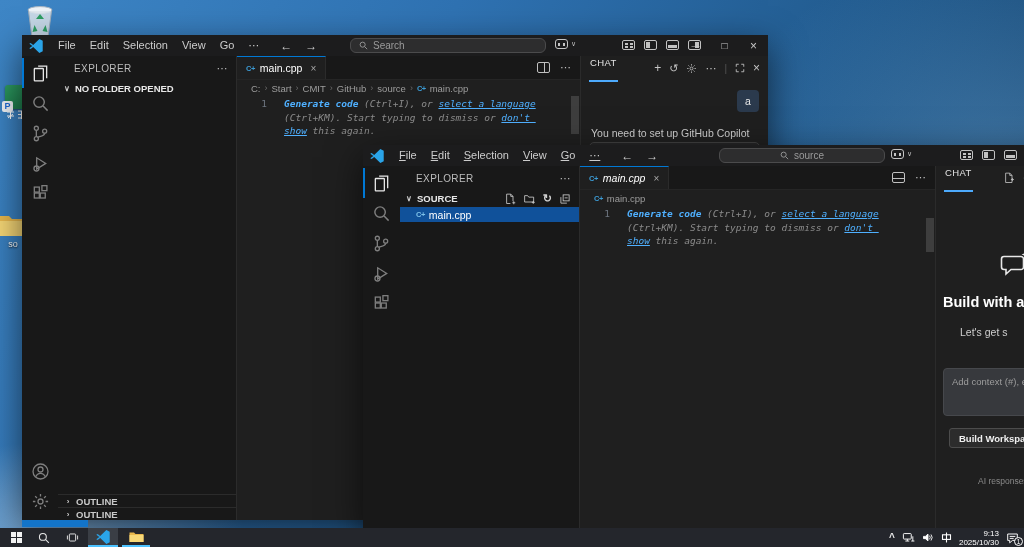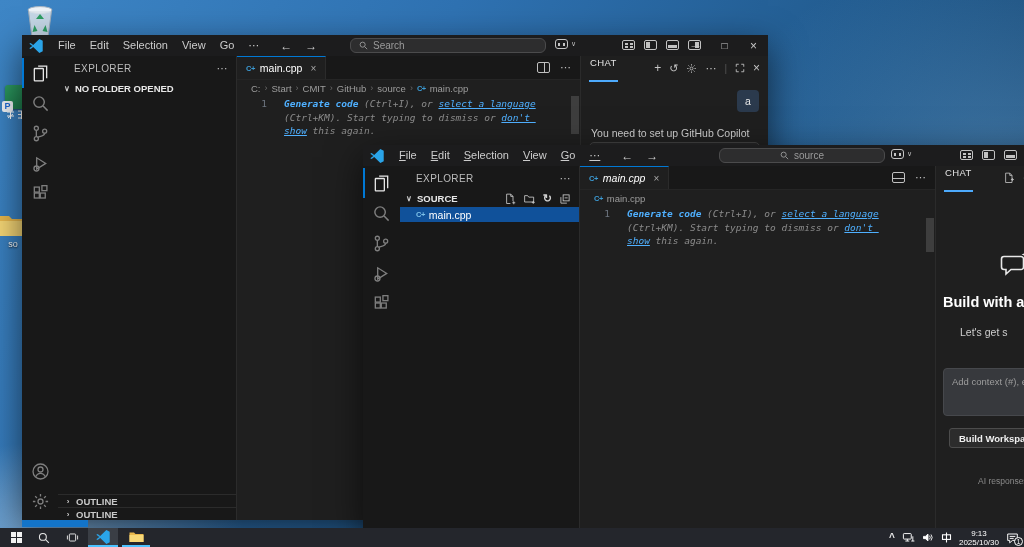--- a/index.html
+++ b/index.html
@@ -112,21 +112,21 @@
 
   
   .taskbar{position:absolute;left:0;top:528px;width:1024px;height:19px;background:#24262c;z-index:5;display:flex;align-items:stretch}
   .tb-btn{width:28px;display:flex;align-items:center;justify-content:center;color:#e8e8e8}
   .tb-btn.appactive{background:#3a3e45;border-bottom:2px solid #4cc2ff}
   .tb-btn.appopen{border-bottom:2px solid #4cc2ff}
   .startgrid{display:grid;grid-template-columns:5px 5px;grid-template-rows:5px 5px;gap:1px}
   .startgrid div{background:#f2f2f2}
   .tray{margin-left:auto;display:flex;align-items:center;gap:7px;padding-right:5px;color:#fff}
   .tray-chev{font-size:10px;font-weight:bold;color:#e8e8e8}
-  .clock{text-align:center;font-size:8px;line-height:9px;color:#fff}
+  .clock{text-align:right;font-size:8px;line-height:9px;color:#fff}
   .actioncenter{position:relative;color:#fff}
   .ac-badge{position:absolute;right:-4px;bottom:-2px;width:9px;height:9px;border:1px solid #fff;border-radius:50%;background:#24262c;font-size:6.5px;line-height:7px;text-align:center;color:#fff}
   svg{display:block}
 </style>
 </head>
 <body>
 
 <div class="screen">
 
   <div class="dicon" style="left:18px;top:3px;width:44px">

